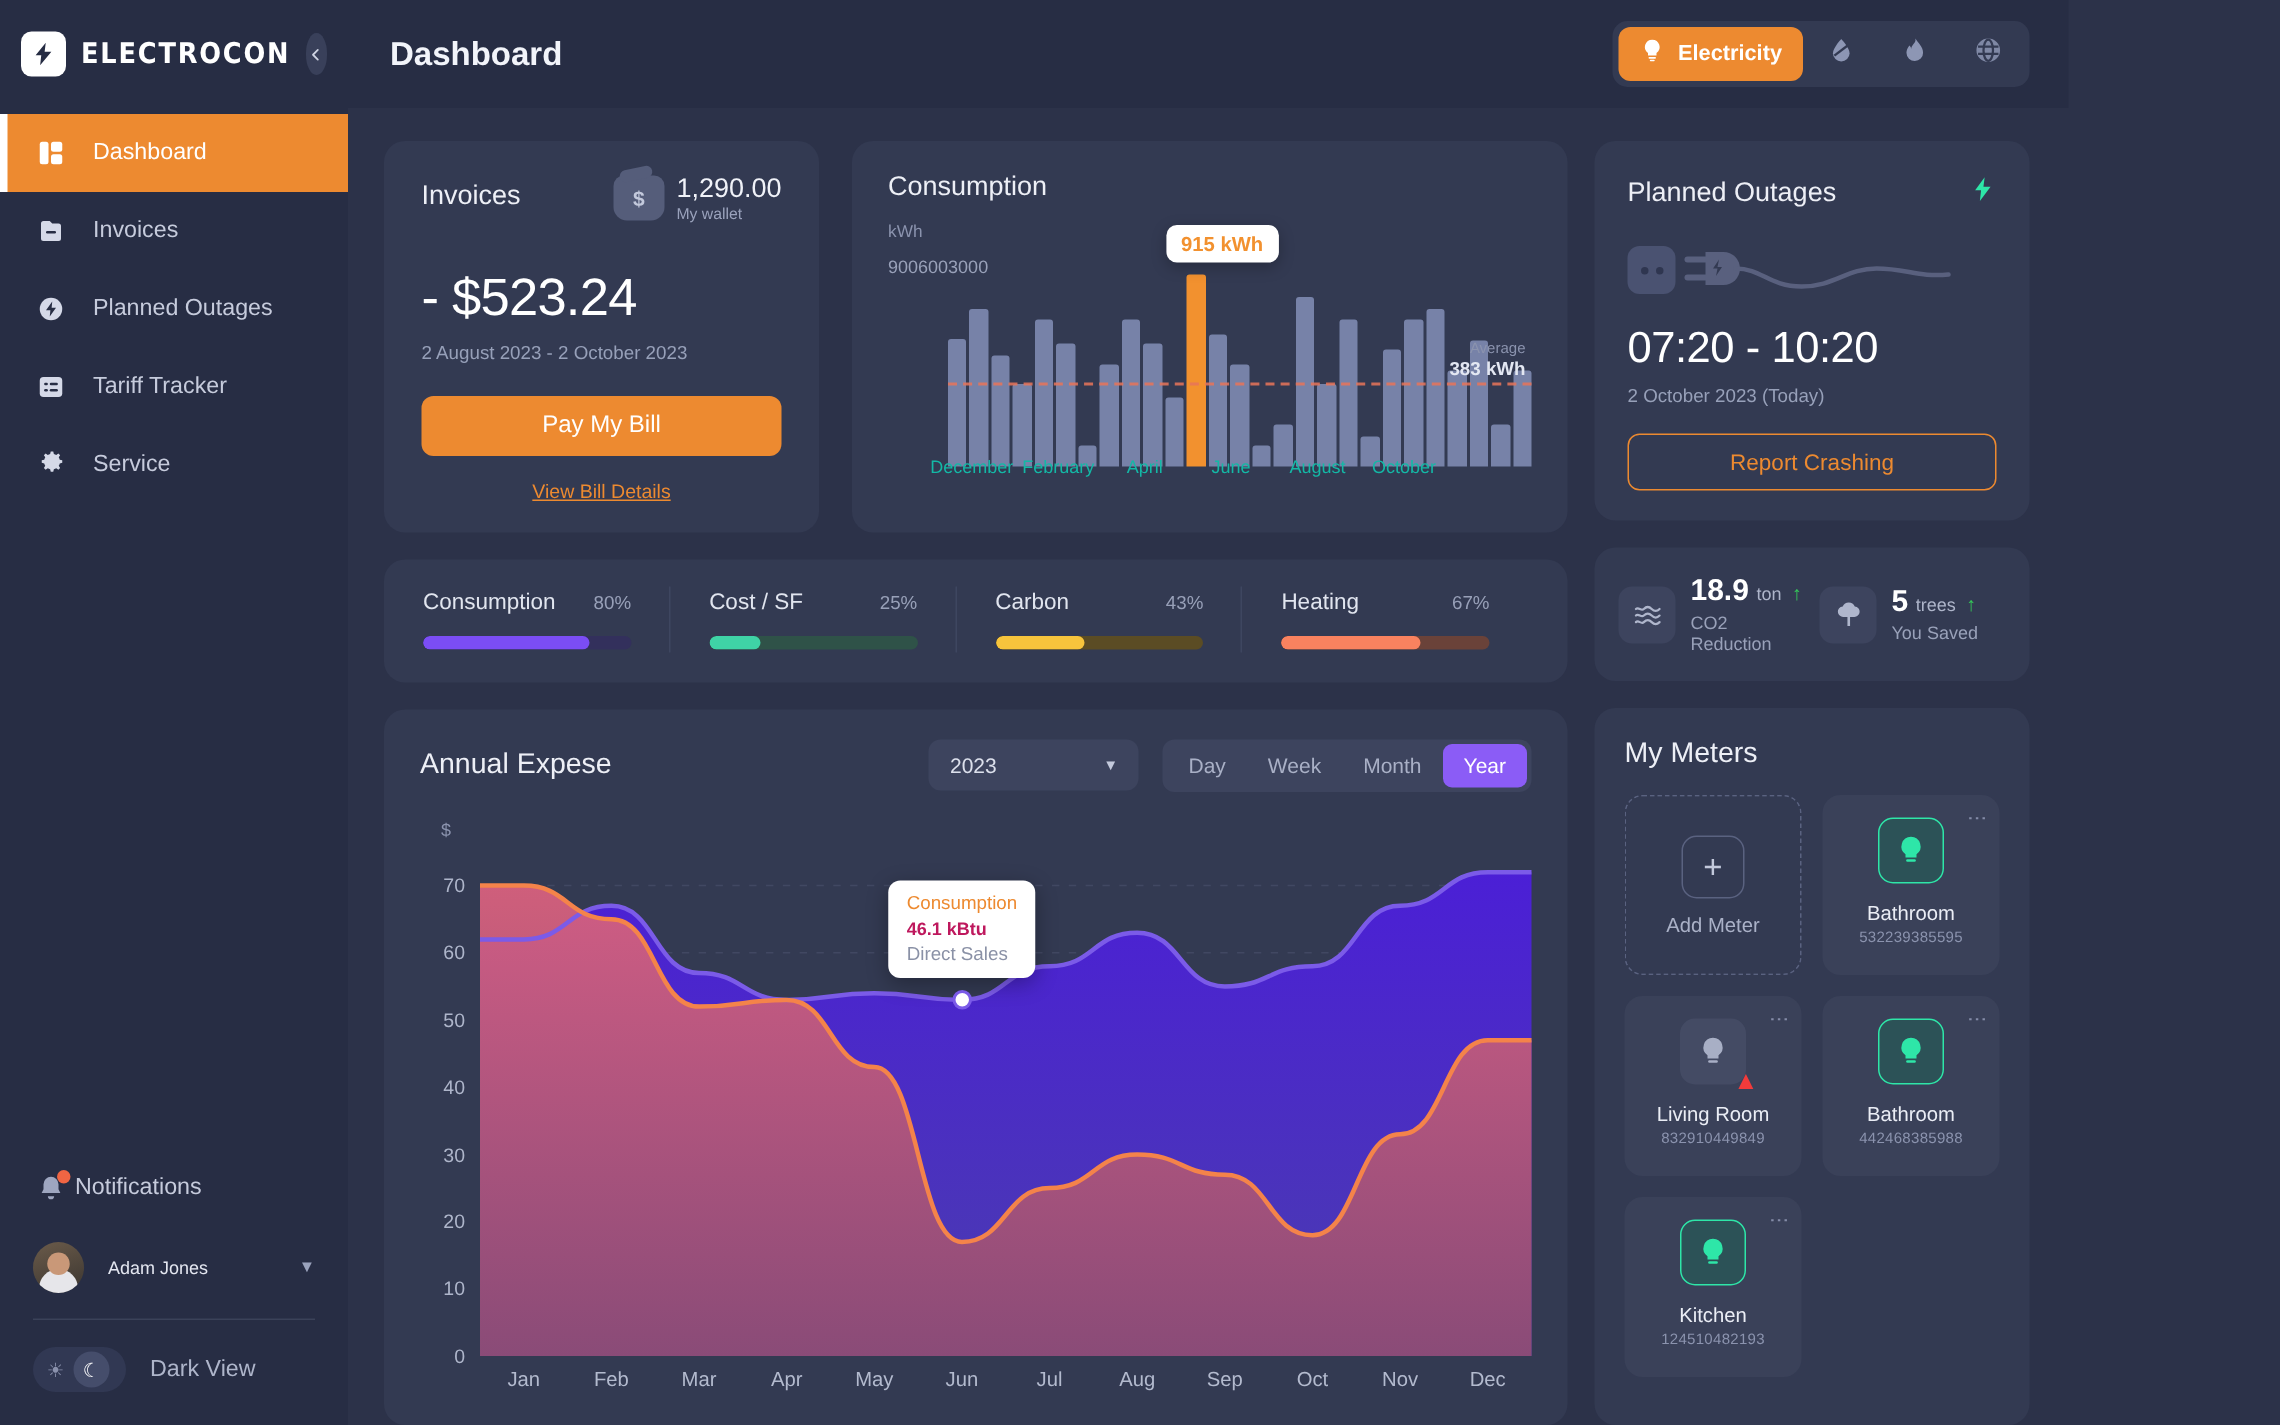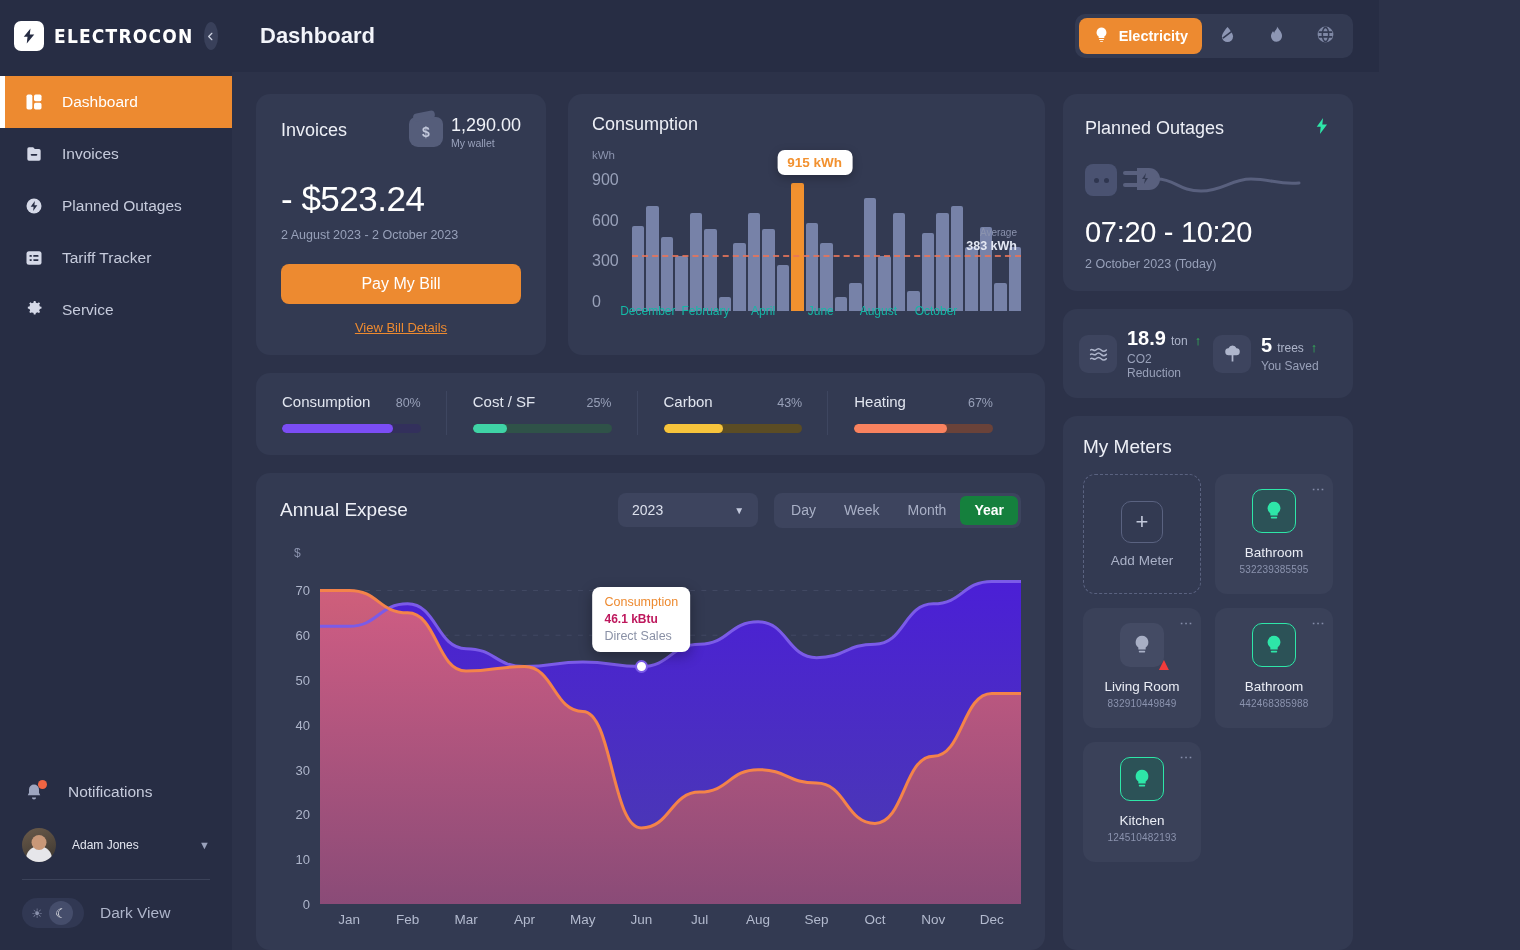--- a/index.html
+++ b/index.html
@@ -37,21 +37,21 @@
     height: 52px; display: flex; align-items: center; gap: 16px; padding: 0 22px;
     color: #C6CBDC; font-size: 15.5px; cursor: pointer; position: relative;
   }
   .nav-item .nav-ico { width: 24px; display: flex; justify-content: center; color: #D5D9E8; }
   .nav-item.active { background: #ED8A30; color: #fff; }
   .nav-item.active .nav-ico { color: #fff; }
   .nav-item.active::before {
     content: ""; position: absolute; left: 0; top: 0; bottom: 0; width: 5px; background: #fff;
   }
   .sidebar-bottom { margin-top: auto; padding: 0 22px 22px; }
-  .notif-row { display: flex; align-items: center; gap: 22px; height: 50px; cursor: pointer; }
+  .notif-row { display: flex; align-items: center; gap: 4px; height: 50px; cursor: pointer; }
   .bell-wrap { position: relative; width: 24px; display:flex; justify-content:center; }
   .bell-dot {
     position: absolute; top: -2px; right: -1px; width: 9px; height: 9px;
     background: #F06543; border-radius: 50%;
   }
   .notif-row span.txt { font-size: 15.5px; color: #C6CBDC; }
   .user-row { display: flex; align-items: center; gap: 16px; height: 56px; cursor: pointer; }
   .avatar {
     width: 34px; height: 34px; border-radius: 50%; flex: 0 0 34px; overflow: hidden;
     background: linear-gradient(160deg,#6B5B4A 0%,#3A3530 100%); position: relative;
@@ -132,22 +132,22 @@
     color: #ED8A30; text-decoration: underline; cursor: pointer;
   }
 
   
   .consumption { flex: 1; padding: 20px 24px 14px; min-width: 0; display: flex; flex-direction: column; }
   .cons-title { font-size: 18px; color: #EDEFF6; font-weight: 500; }
   .cons-chart { flex: 1; position: relative; margin-top: 14px; }
   .unit-label { position: absolute; left: 0; top: 0; font-size: 11.5px; color: #8B93AE; }
   .y-axis {
     position: absolute; left: 0; top: 22px; bottom: 30px; width: 34px;
-    display: flex; flex-direction: column; justify-content: space-between;
-    font-size: 16px; color: #99A1B9; 
+    display: flex; flex-direction: row; justify-content: space-between;
+    font-size: 12px; color: #99A1B9; 
   }
   .plot {
     position: absolute; left: 40px; right: 0; top: 22px; bottom: 30px;
     display: flex; align-items: flex-end; gap: 2px;
   }
   .bar { flex: 1; background: #7782A8; border-radius: 2px 2px 0 0; position: relative; }
   .bar.hl { background: #F2912F; }
   .avg-line {
     position: absolute; left: 40px; right: 0; height: 0;
     border-top: 2px dashed #E8755A; opacity: .85;
@@ -191,21 +191,21 @@
   }
   .year-select .chev { margin-left: auto; font-size: 10px; color: #C3C9DC; }
   .period-tabs {
     margin-left: 16px; background: #3D445E; border-radius: 8px; padding: 3px;
     display: flex; align-items: center;
   }
   .ptab {
     height: 29px; padding: 0 14px; border-radius: 6px; display: flex; align-items: center;
     font-size: 14px; color: #A9B0C6; cursor: pointer;
   }
-  .ptab.active { background: #15803d; color: #fff; font-weight: 700; }
+  .ptab.active { background: #8b5cf6; color: #fff; font-weight: 400; }
 
   .area-wrap { flex: 1; position: relative; margin-top: 16px; min-height: 0; }
   .a-unit { position: absolute; left: 14px; top: 2px; font-size: 12px; color: #8B93AE; }
   .a-yaxis {
     position: absolute; left: 0; top: 24px; bottom: 36px; width: 30px;
     font-size: 13px; color: #AEB5CA;
   }
   .a-yaxis span { position: absolute; right: 0; transform: translateY(50%); }
   .a-plot { position: absolute; left: 40px; right: 0; top: 24px; bottom: 36px; }
   .a-plot svg { width: 100%; height: 100%; display: block; }
@@ -648,20 +648,21 @@
             <svg width="190" height="34" viewBox="0 0 190 34">
               <rect x="6" y="8" width="16" height="4" rx="2" fill="#59607E"></rect>
               <rect x="6" y="20" width="16" height="4" rx="2" fill="#59607E"></rect>
               <path d="M20 5h12a8 8 0 0 1 0 22H20z" fill="#59607E"></path>
               <path d="M29 10l-4 6h3l-1 5 4-6h-3l1-5z" fill="#333A52"></path>
               <path d="M40 16c18 0 22 12 44 12s30-12 50-12 28 6 48 4" stroke="#59607E" stroke-width="3" fill="none" stroke-linecap="round"></path>
             </svg>
           </div>
           <div class="out-time">07:20 - 10:20</div>
           <div class="out-date">2 October 2023 (Today)</div>
+          <button class="btn-report">Report Crashing</button>
         </section>
 
         <section class="card eco">
           <div class="eco-item">
             <div class="eco-ico">
               <svg width="21" height="21" viewBox="0 0 24 24" fill="none" stroke="currentColor" stroke-width="1.7" stroke-linecap="round">
                   <path d="M3 8c2-2 4 2 6 0s4-2 6 0 4 2 6 0"></path>
                   <path d="M3 13c2-2 4 2 6 0s4-2 6 0 4 2 6 0"></path>
                   <path d="M3 18c2-2 4 2 6 0s4-2 6 0 4 2 6 0"></path>
                 </svg>

